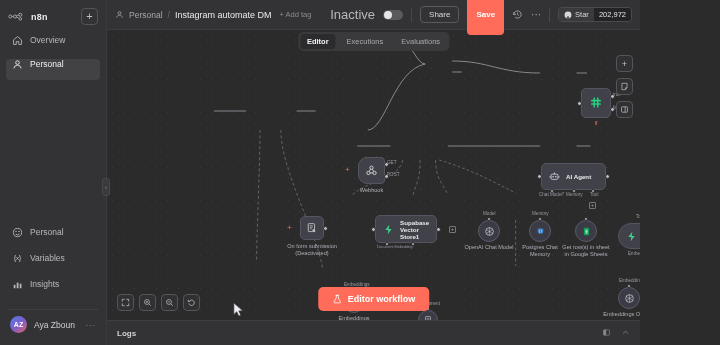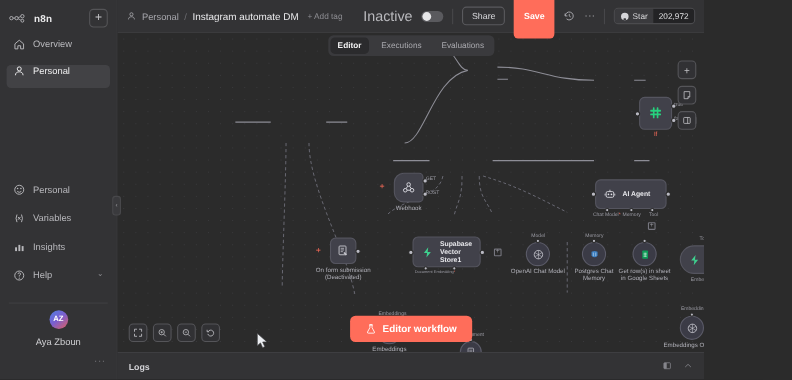--- a/index.html
+++ b/index.html
@@ -33,21 +33,21 @@
     color: #b9b9bd; font-size: 8.5px; cursor: pointer; margin-bottom: 3px;
   }
   .sb-item.active { background: #424245; color: #f0f0f1; }
   .sb-item .ic { width: 11px; height: 11px; display: flex; align-items: center; justify-content: center; flex: none; }
   .sb-spacer { flex: 1; }
   .sb-bottom { padding: 0 6px 0 6px; }
   .sb-bottom .sb-item { margin-bottom: 5px; }
   .chev { margin-left: auto; font-size: 7px; color: #8d8d92; }
   .dot-red { position: absolute; width: 4px; height: 4px; border-radius: 50%; background: #ff6d5a; margin-left: -4px; margin-top: -7px; }
   .sb-divider { height: 1px; background: #3f3f42; margin: 4px 8px 6px 8px; }
-  .user-row { display: flex; align-items: center; gap: 7px; padding: 0 10px 12px 10px; flex-direction: column; }
+  .user-row { display: flex; align-items: center; gap: 7px; padding: 0 10px 12px 10px; }
   .avatar {
     width: 17px; height: 17px; border-radius: 50%; flex: none;
     background: linear-gradient(140deg,#4f7fe0 0%,#7b5fd0 48%,#e0605f 100%);
     color: #fff; font-size: 7px; font-weight: 700;
     display: flex; align-items: center; justify-content: center;
   }
   .user-name { font-size: 8.5px; color: #cfcfd2; }
   .user-dots { margin-left: auto; color: #7d7d82; font-size: 9px; letter-spacing: .5px; }
   .collapse-tab {
     position: absolute; right: -4px; top: 178px; width: 8px; height: 18px;
@@ -237,31 +237,20 @@
       </div>
       <div class="sb-item">
         <span class="ic">
           <svg viewBox="0 0 14 14" width="11" height="11">
               <rect x="2.2" y="7.4" width="2.2" height="4.4" fill="#b9b9bd"></rect>
               <rect x="6" y="4.6" width="2.2" height="7.2" fill="#b9b9bd"></rect>
               <rect x="9.8" y="6" width="2.2" height="5.8" fill="#b9b9bd"></rect>
             </svg>
         </span>
         <span>Insights</span>
-      </div>
-      <div class="sb-item">
-        <span class="ic">
-          <svg viewBox="0 0 14 14" width="11" height="11">
-              <circle cx="7" cy="7" r="5.2" fill="none" stroke="#b9b9bd" stroke-width="1.1"></circle>
-              <path d="M5.6 5.4 Q5.6 3.8 7 3.8 Q8.5 3.8 8.5 5.3 Q8.5 6.5 7 7 V8.2" fill="none" stroke="#b9b9bd" stroke-width="1"></path>
-              <circle cx="7" cy="10" r="0.65" fill="#b9b9bd"></circle>
-            </svg>
-        </span>
-        <span>Help</span>
-        <span class="chev">⌄</span>
       </div>
     </div>
 
     <div class="sb-divider"></div>
 
     <div class="user-row">
       <div class="avatar">AZ</div>
       <span class="user-name">Aya Zboun</span>
       <span class="user-dots">···</span>
     </div>

